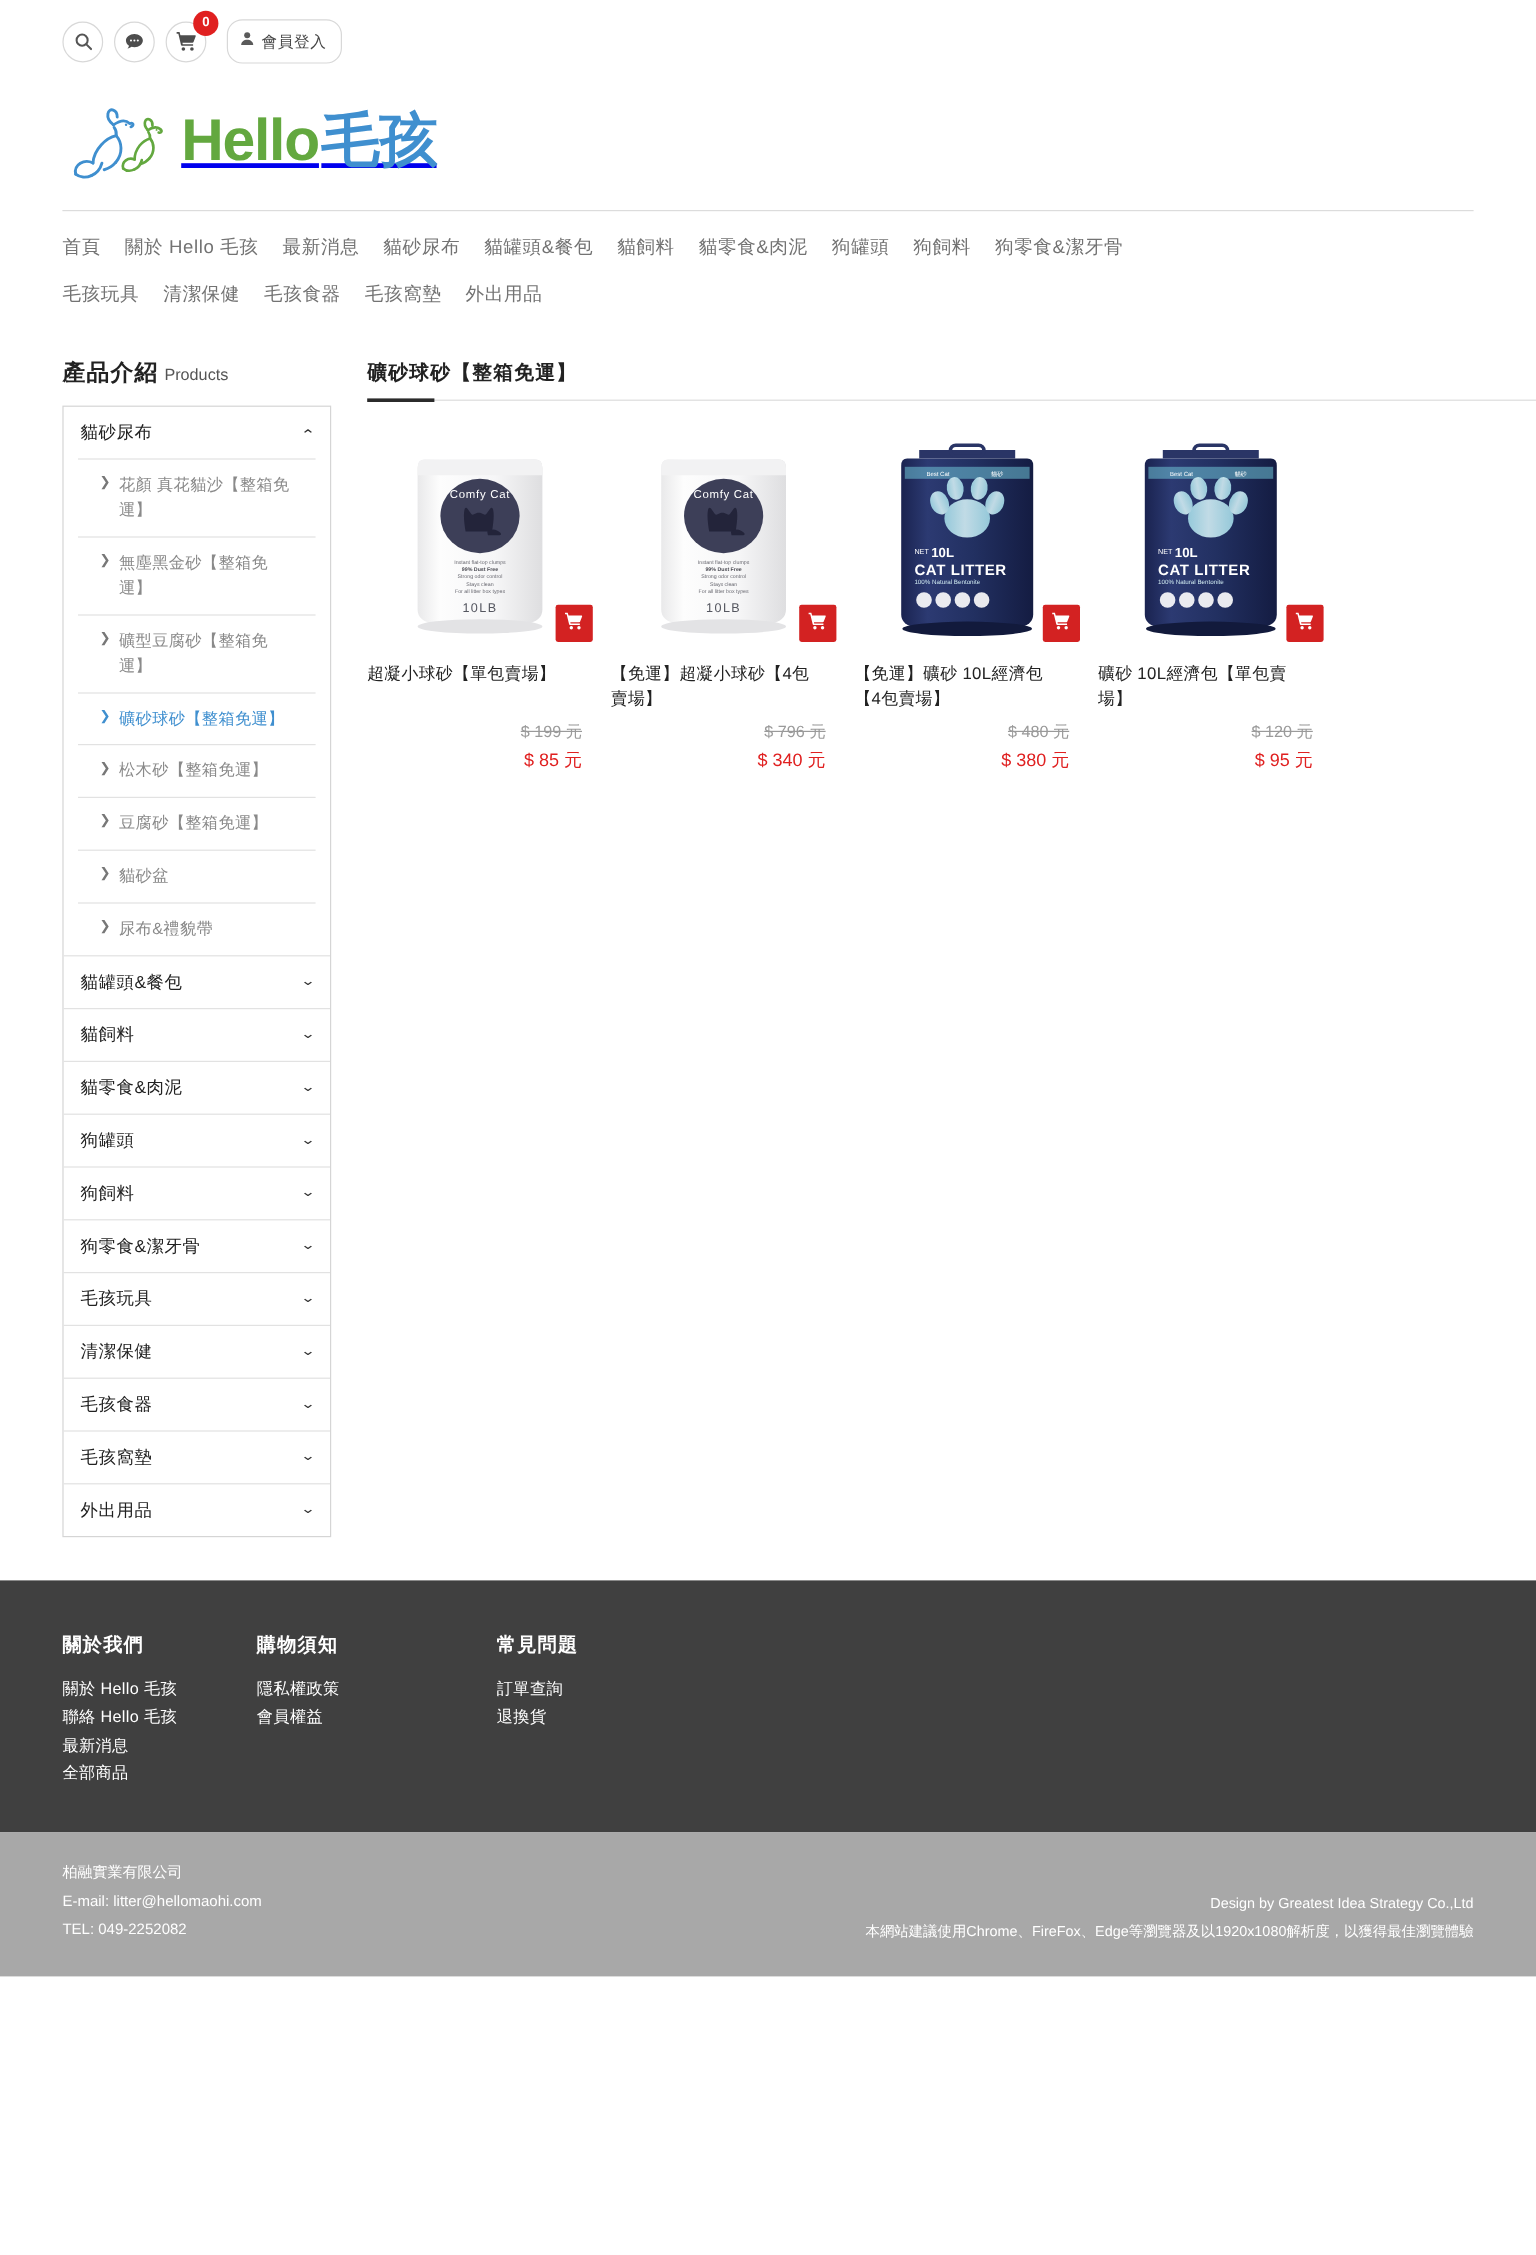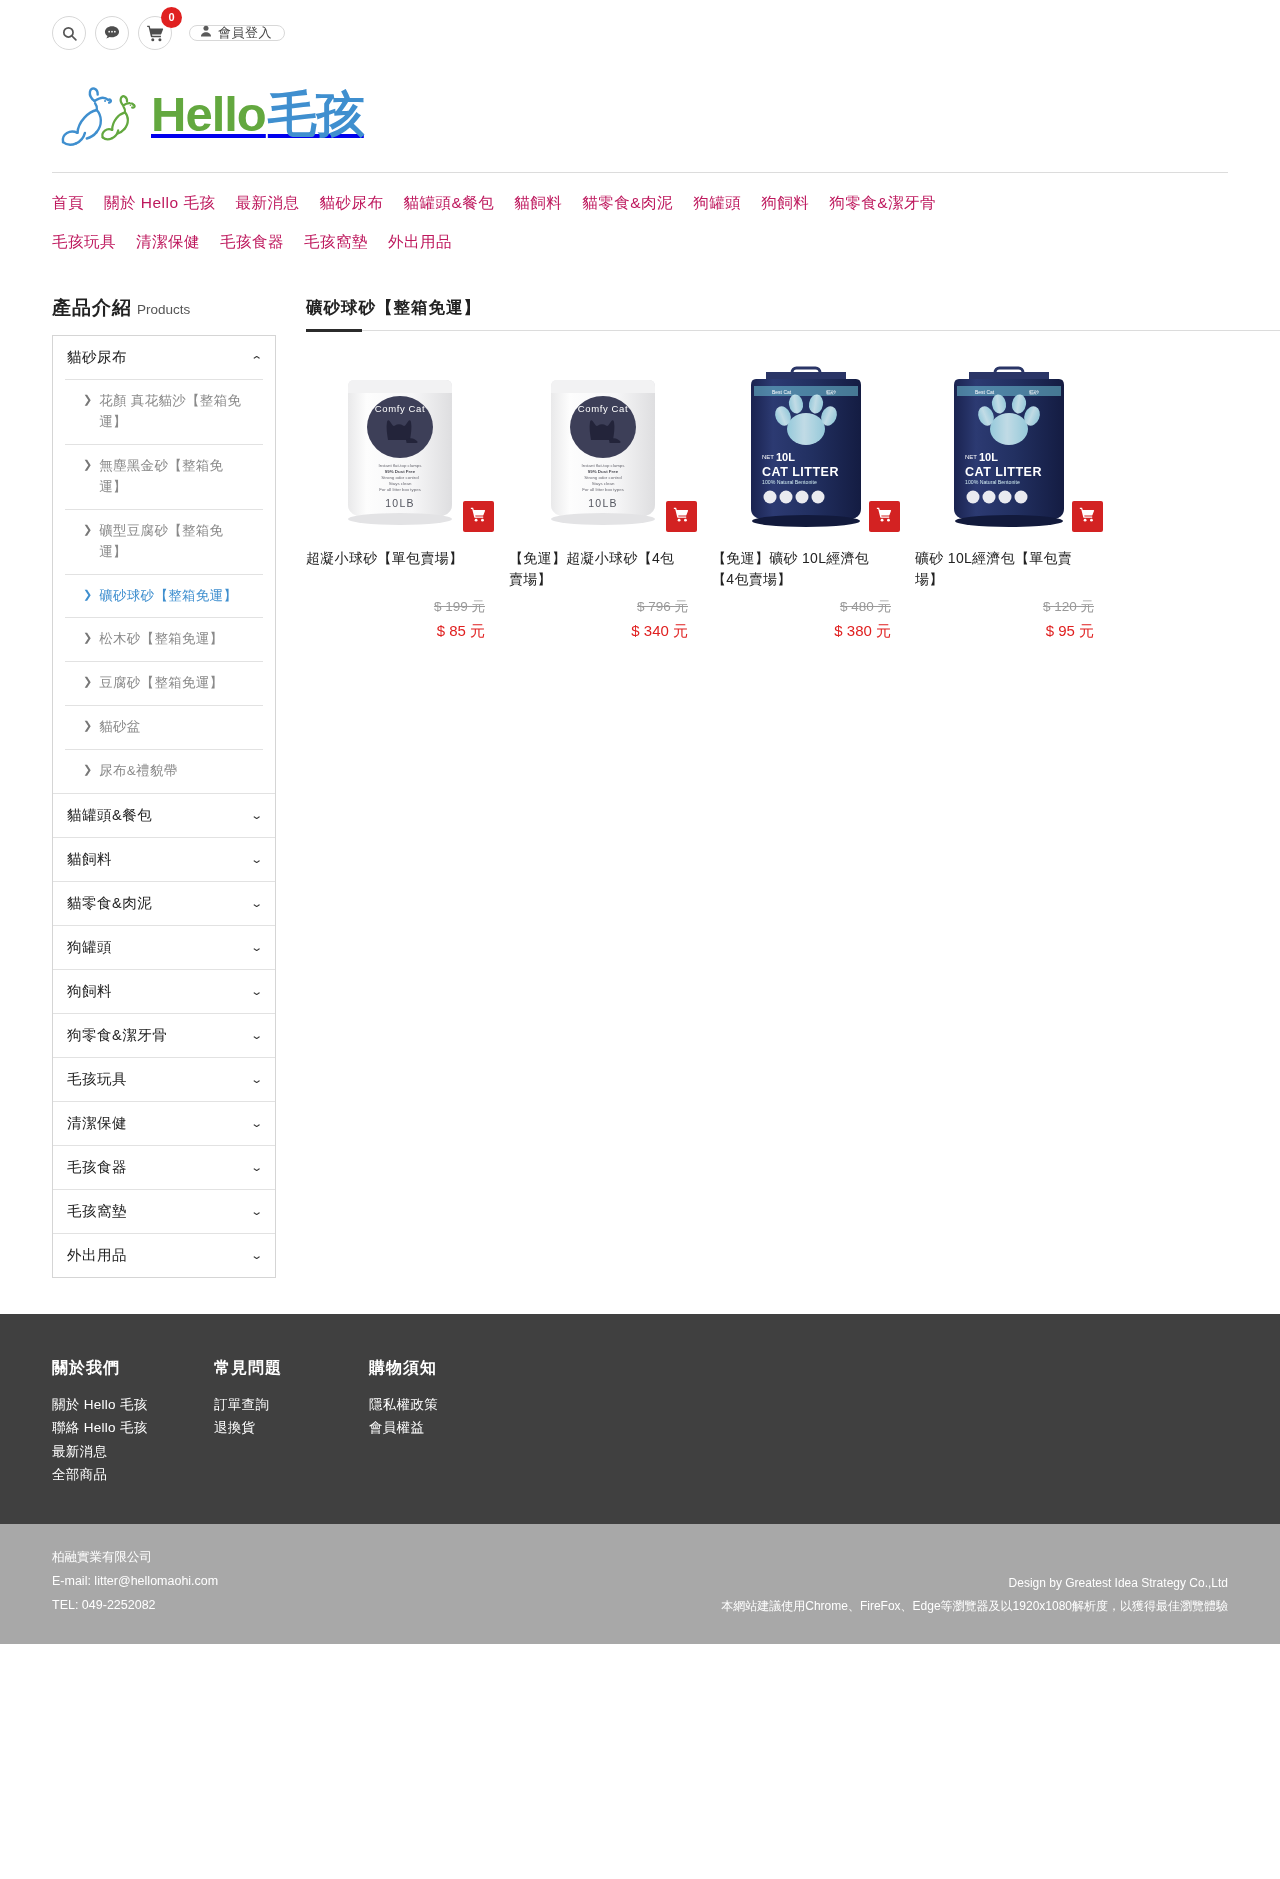--- a/index.html
+++ b/index.html
@@ -41,21 +41,21 @@
     border-radius: 50%;
     background: #e02020;
     color: #fff;
     font-size: 11px;
     font-weight: bold;
     display: flex; align-items: center; justify-content: center;
     padding: 0 4px;
     line-height: 1;
   }
   .login-pill {
-    height: 16px;
+    height: 37px;
     border-radius: 13px;
     border: 1px solid #d8d8d8;
     background: #fff;
     display: flex; align-items: center;
     gap: 5px;
     padding: 0 12px 0 9px;
     margin-left: 8px;
     cursor: pointer;
   }
   .login-pill .txt { font-size: 13px; color: #444; letter-spacing: .5px; }
@@ -85,21 +85,21 @@
   .mainnav {
     padding: 14px 0 10px 52px;
     display: flex;
     flex-wrap: wrap;
     max-width: 1030px;
     column-gap: 0;
     row-gap: 6px;
   }
   .mainnav a {
     font-size: 15.5px;
-    color: #be185d;
+    color: #737373;
     text-decoration: none;
     padding: 6px 20px 6px 0;
     white-space: nowrap;
     letter-spacing: .5px;
   }
 
   
   .content {
     display: flex;
     padding: 26px 0 0 52px;
@@ -710,29 +710,29 @@
 
   <div class="footer-top">
     <div class="footer-cols">
         <div class="fcol c1">
           <h4>關於我們</h4>
           <a href="#">關於 Hello 毛孩</a>
           <a href="#">聯絡 Hello 毛孩</a>
           <a href="#">最新消息</a>
           <a href="#">全部商品</a>
         </div>
+        <div class="fcol c3">
+          <h4>購物須知</h4>
+          <a href="#">隱私權政策</a>
+          <a href="#">會員權益</a>
+        </div>
         <div class="fcol c2">
           <h4>常見問題</h4>
           <a href="#">訂單查詢</a>
           <a href="#">退換貨</a>
-        </div>
-        <div class="fcol c3">
-          <h4>購物須知</h4>
-          <a href="#">隱私權政策</a>
-          <a href="#">會員權益</a>
         </div>
       </div>
   </div>
 
   <div class="footer-bottom">
     <div class="fb-left">
       <div>柏融實業有限公司</div>
       <div>E-mail: litter@hellomaohi.com</div>
       <div>TEL: 049-2252082</div>
     </div>

